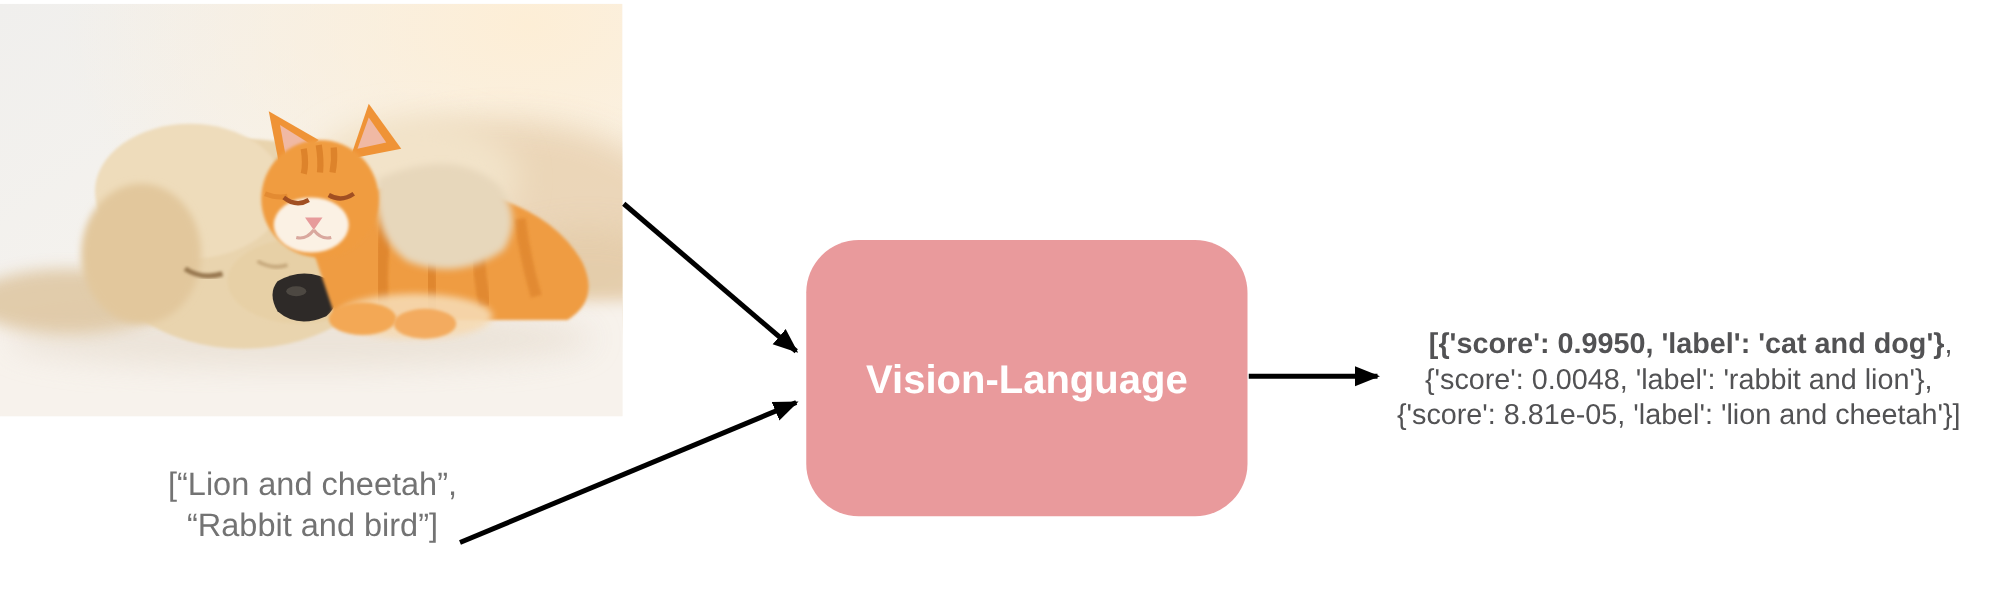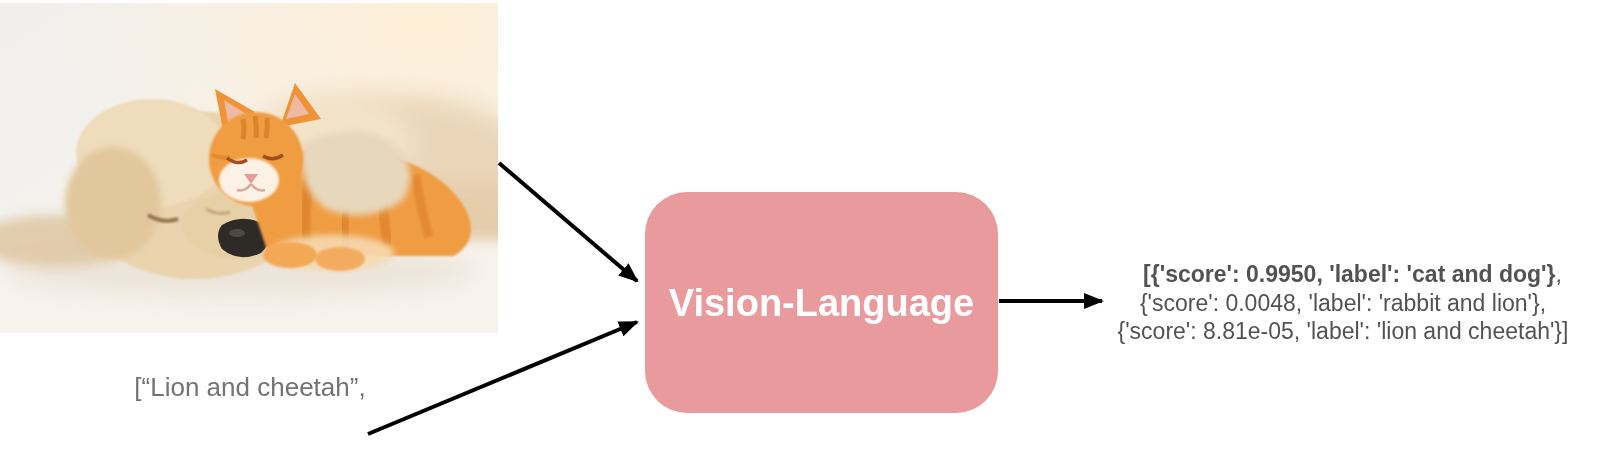--- a/index.html
+++ b/index.html
@@ -52,21 +52,21 @@
     top: 192px;
     width: 353px;
     height: 221px;
     background: #E99A9C;
     border-radius: 42px;
     display: flex;
     flex-direction: column;
     align-items: center;
     justify-content: center;
     color: #ffffff;
-    font-size: 38px;
+    font-size: 32px;
     line-height: 40px;
     font-weight: bold;
     text-align: center;
   }
 
   .output {
     position: absolute;
     left: 1083px;
     top: 260px;
     width: 520px;
@@ -160,20 +160,21 @@
       <path d="M227,155 q10,8 20,2" stroke="#a14f22" stroke-width="3.5" fill="none"></path>
       <path d="M263,153 q10,6 20,-1" stroke="#a14f22" stroke-width="3.5" fill="none"></path>
       <path d="M244,171 l14,0 l-7,10 z" fill="#e79b9b"></path>
       <path d="M251,181 q-6,8 -14,6" stroke="#d9a89e" stroke-width="2.5" fill="none"></path>
       <path d="M251,181 q6,8 14,6" stroke="#d9a89e" stroke-width="2.5" fill="none"></path>
     </svg>
   </figure>
 
   <div class="prompt">
     <div class="line">[“Lion and cheetah”,</div>
+    <div class="line">“Rabbit and bird”]</div>
   </div>
 
   <svg class="arrows" viewBox="0 0 1600 473" xmlns="http://www.w3.org/2000/svg">
     <defs>
       <marker id="ah" markerUnits="userSpaceOnUse" markerWidth="22" markerHeight="18" refX="18" refY="9" orient="auto">
         <path d="M0,1 L20,9 L0,17 z" fill="#000000"></path>
       </marker>
     </defs>
     <line x1="499" y1="163" x2="637" y2="281" stroke="#000000" stroke-width="4" marker-end="url(#ah)"></line>
     <line x1="368" y1="434" x2="637" y2="322" stroke="#000000" stroke-width="4" marker-end="url(#ah)"></line>

